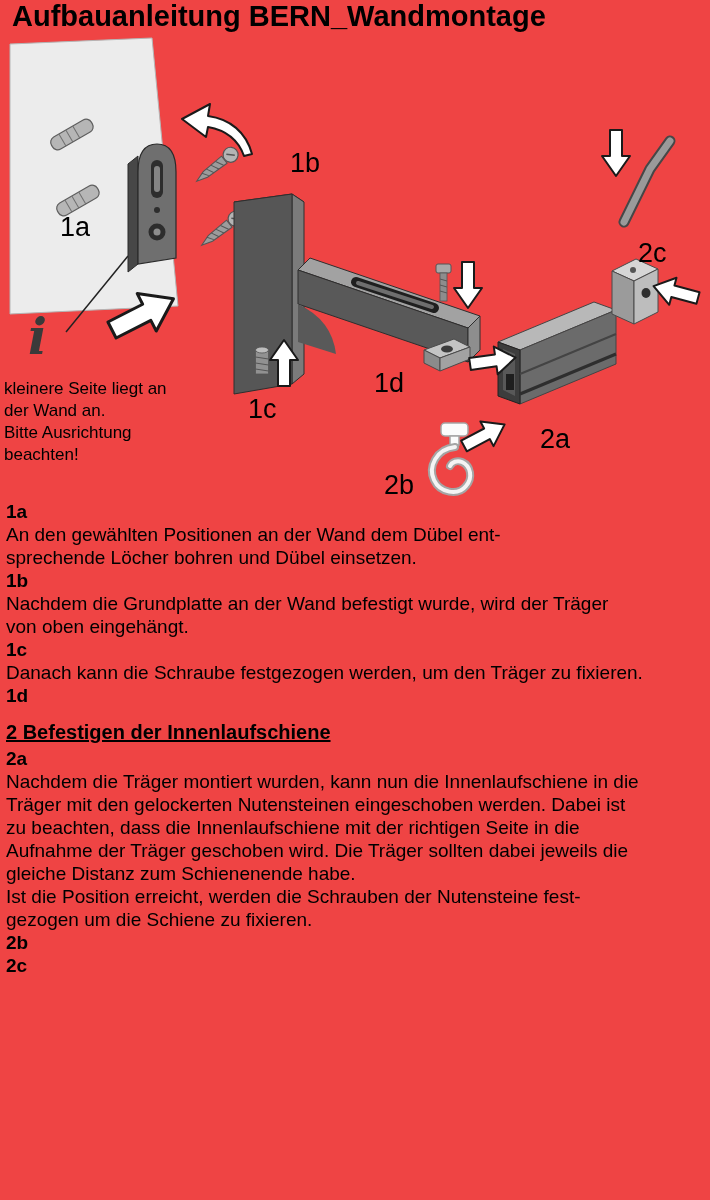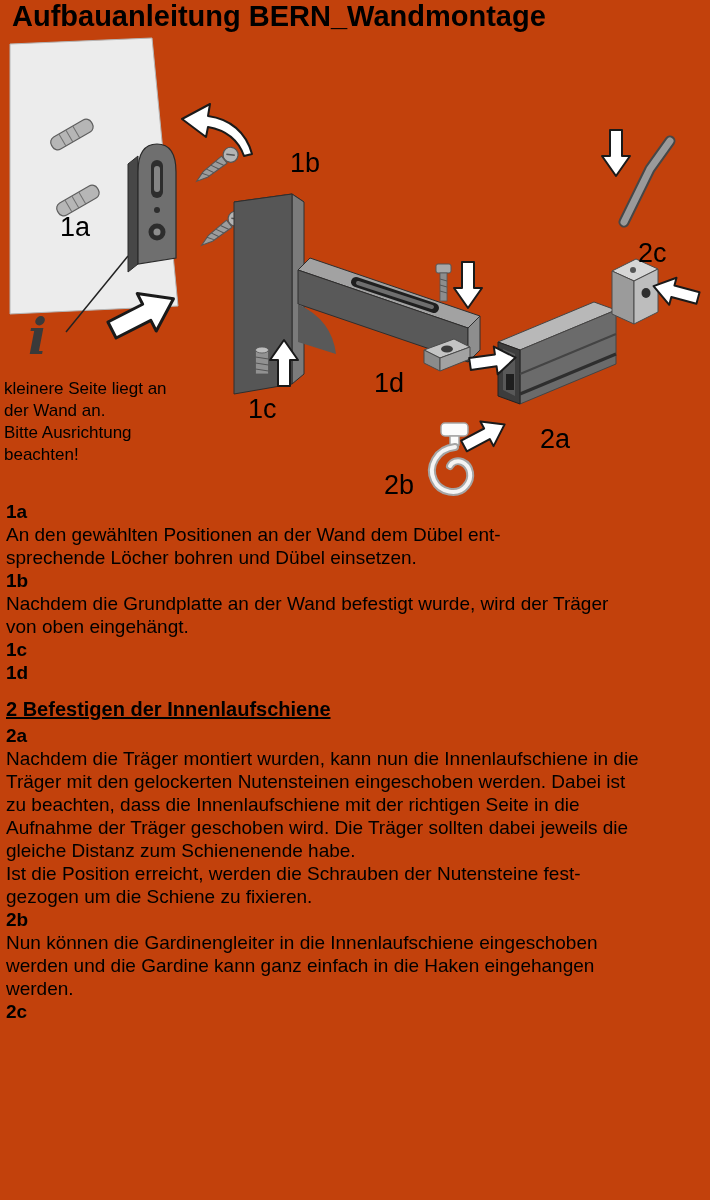--- a/index.html
+++ b/index.html
@@ -1,17 +1,17 @@
 <!DOCTYPE html>
 <html><head>
 <meta charset="utf-8">
 <style>
   html,body { margin:0; padding:0; background:#ffffff; }
   .page {
-    position:relative; width:710px; height:1200px; background:#c2410c;
+    position:relative; width:710px; height:1200px; background:#ef4444;
     font-family:"Liberation Sans", sans-serif; color:#000; overflow:hidden;
   }
   .title {
     position:absolute; top:1px; left:12px;
     font-size:29px; font-weight:bold; line-height:1.1; white-space:nowrap;
   }
   .diagram { position:absolute; top:34px; left:0; width:710px; height:468px; }
   .diagram svg { position:absolute; left:0; top:0; }
   .plabel { position:absolute; font-size:27px; line-height:1; color:#000; }
   .note {
@@ -177,43 +177,41 @@
         <div class="step-text">An den gewählten Positionen an der Wand dem Dübel ent-
 sprechende Löcher bohren und Dübel einsetzen.</div>
       </div>
       <div class="step">
         <div class="step-id">1b</div>
         <div class="step-text">Nachdem die Grundplatte an der Wand befestigt wurde, wird der Träger
 von oben eingehängt.</div>
       </div>
       <div class="step">
         <div class="step-id">1c</div>
+        <div class="step-text">Danach kann die Schraube festgezogen werden, um den Träger zu fixieren.</div>
       </div>
       <div class="step">
         <div class="step-id">1d</div>
       </div>
     </div>
 
     <div class="section">
       <h2 class="section-heading">2 Befestigen der Innenlaufschiene</h2>
       <div class="step">
         <div class="step-id">2a</div>
         <div class="step-text">Nachdem die Träger montiert wurden, kann nun die Innenlaufschiene in die
 Träger mit den gelockerten Nutensteinen eingeschoben werden. Dabei ist
 zu beachten, dass die Innenlaufschiene mit der richtigen Seite in die
 Aufnahme der Träger geschoben wird. Die Träger sollten dabei jeweils die
 gleiche Distanz zum Schienenende habe.
 Ist die Position erreicht, werden die Schrauben der Nutensteine fest-
 gezogen um die Schiene zu fixieren.</div>
       </div>
       <div class="step">
         <div class="step-id">2b</div>
-        <div class="step-text">Nun können die Gardinengleiter in die Innenlaufschiene eingeschoben
-werden und die Gardine kann ganz einfach in die Haken eingehangen
-werden.</div>
       </div>
       <div class="step">
         <div class="step-id">2c</div>
       </div>
     </div>
 
   </div>
 </div>
 
 </body></html>

